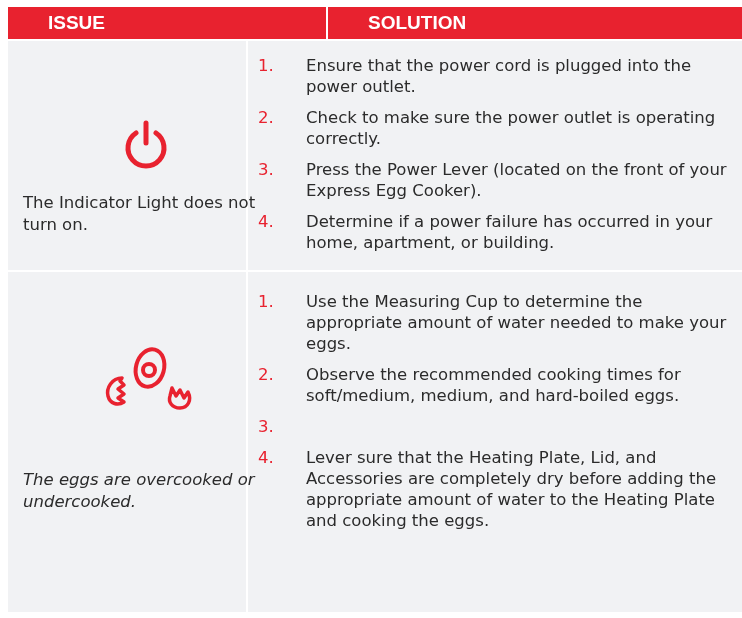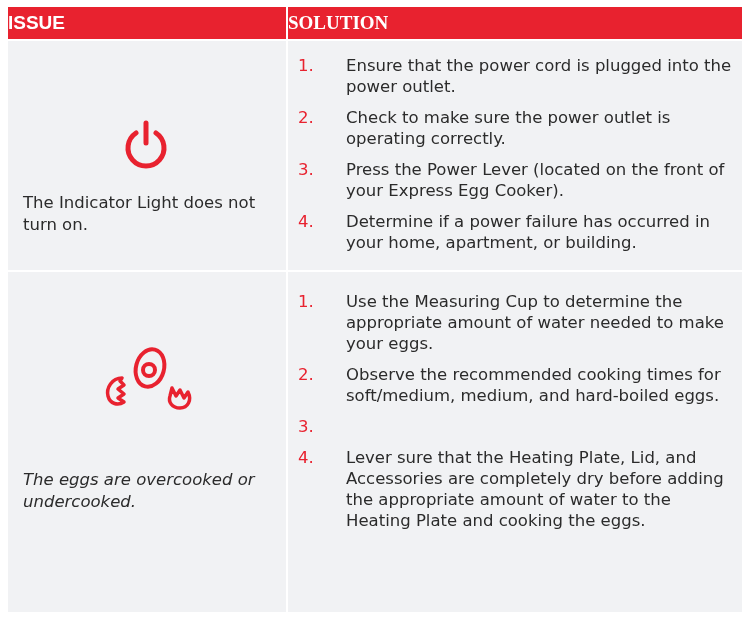--- a/index.html
+++ b/index.html
@@ -1,27 +1,27 @@
 <!DOCTYPE html>
 <html><head>
   <meta charset="utf-8">
   <style>
     html, body { margin: 0; padding: 0; background: #ffffff; }
     body { width: 742px; height: 618px; position: relative; overflow: hidden;
            font-family: "DejaVu Sans", sans-serif; color: #2b2b2b; }
     .table { position: absolute; left: 8px; top: 7px; width: 734px; }
     .header { display: flex; height: 32px; background: #e8222f; }
     .hcell { color: #ffffff; font-family: "Liberation Sans", sans-serif; font-weight: bold;
-             font-size: 19px; line-height: 32px; padding-left: 0; box-sizing: border-box; }
+             font-size: 19px; line-height: 32px; padding-left: 0; box-sizing: border-box; margin-left: 40px; }
     .hcell.issue { width: 280px; border-right: 2px solid #ffffff; }
-    .hcell.solution { flex: 1; font-family: Liberation Serif, serif; }
+    .hcell.solution { flex: 1; }
     .row { display: flex; background: #f1f2f4; border-top: 2px solid #ffffff; }
     .row1 { height: 229px; }
     .row2 { height: 340px; }
-    .issue-cell { width: 280px; border-right: 2px solid #ffffff; box-sizing: border-box;
+    .issue-cell { width: 240px; border-right: 2px solid #ffffff; box-sizing: border-box;
                   position: relative; }
     .sol-cell { flex: 1; position: relative; }
     .issue-text { position: absolute; left: 15px; font-size: 16.5px; line-height: 22px;
                   color: #2b2b2b; width: 250px; }
     .icon { position: absolute; }
     ol { list-style: none; margin: 0; padding: 0; position: absolute; left: 10px; right: 6px; }
     li { display: flex; font-size: 16.5px; line-height: 21px; color: #2b2b2b; }
     li .num { color: #e8222f; width: 48px; flex: none; }
     li .txt { flex: 1; }
   </style>

